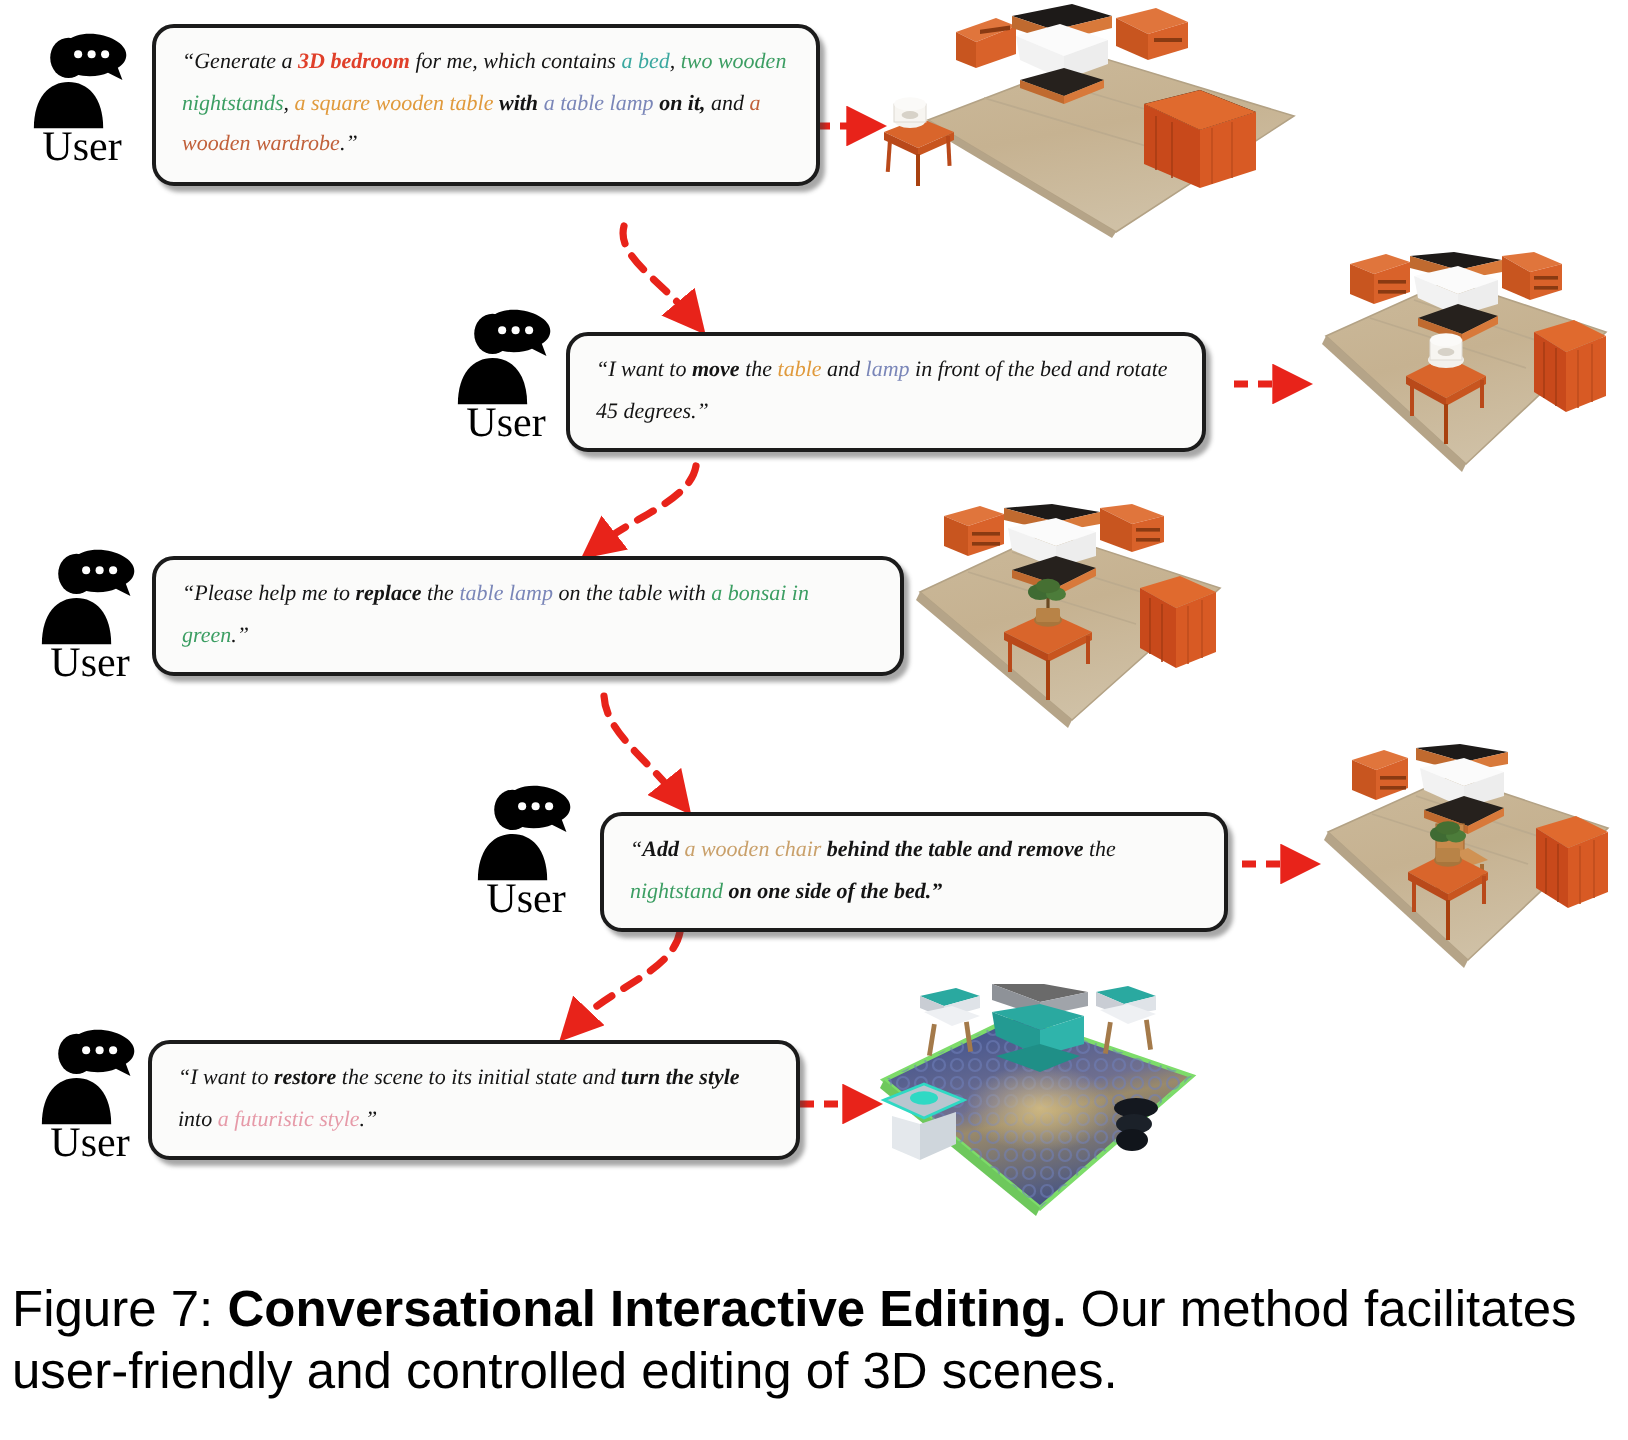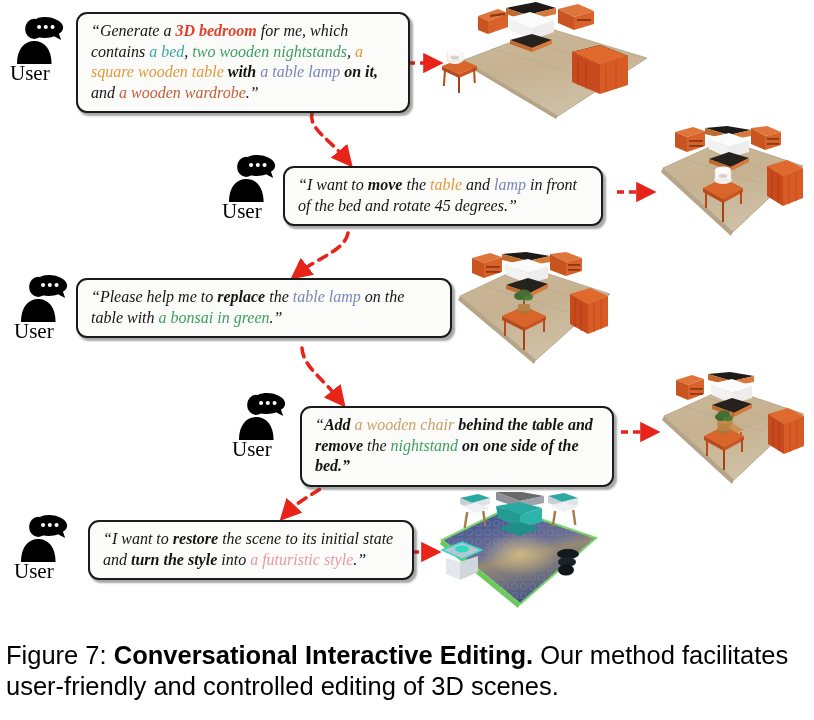--- a/index.html
+++ b/index.html
@@ -19,20 +19,21 @@
     position: absolute;
     left: 0; top: 0;
     width: 814px;
     height: 720px;
   }
 
   
   .user-block {
     position: absolute;
     width: 62px;
+    text-align: center;
   }
   .user-icon {
     display: block;
     width: 58px;
     height: 52px;
     margin: 0 auto;
   }
   .user-label {
     display: block;
     font-family: "Liberation Serif", serif;
@@ -50,21 +51,21 @@
     background: #fbfbfa;
     border: 2.2px solid #1b1b1b;
     border-radius: 11px;
     box-shadow: 2.5px 3px 2px rgba(60,60,60,0.45);
     padding: 7px 11px 8px 13px;
   }
   .bubble p {
     margin: 0;
     font-family: "Liberation Serif", serif;
     font-style: italic;
-    font-size: 16px;
+    font-size: 11px;
     line-height: 20.5px;
     color: #141414;
     white-space: normal;
   }
 
   
   .scene {
     position: absolute;
     overflow: hidden;
   }
@@ -487,21 +488,21 @@
       <path d="M5 52 C5 36 13 28 23 28 C33 28 41 36 41 52 Z" fill="#000"></path>
       <path d="M34 3 C24 3 19 8.2 19 14 C19 19.8 24 25 34 25 C38 25 41 24.4 43.5 23.2
                L51 27 L48.6 20.6 C51.6 18.8 53 16.6 53 14 C53 8.2 44 3 34 3 Z" fill="#000"></path>
       <circle cx="28" cy="13.6" r="2.1" fill="#fff"></circle>
       <circle cx="35" cy="13.6" r="2.1" fill="#fff"></circle>
       <circle cx="42" cy="13.6" r="2.1" fill="#fff"></circle>
     </svg>
     <span class="user-label">User</span>
   </div>
 
-  <div class="bubble" style="left:88px; top:520px; width:326px;">
+  <div class="bubble" style="left:74px; top:520px; width:326px;">
     <p><span style="color: rgb(20, 20, 20); font-style: italic;">“I want to </span><span style="color: rgb(20, 20, 20); font-style: italic; font-weight: bold;">restore</span><span style="color: rgb(20, 20, 20); font-style: italic;"> the scene to its initial state and </span><span style="color: rgb(20, 20, 20); font-style: italic; font-weight: bold;">turn the style</span><span style="color: rgb(20, 20, 20); font-style: italic;"> into </span><span style="color: rgb(230, 154, 168); font-style: italic;">a futuristic style</span><span style="color: rgb(20, 20, 20); font-style: italic;">.”</span></p>
   </div>
 
   <div class="scene" style="left:420px; top:492px; width:185px; height:122px;">
     <svg viewBox="0 0 185 122" width="185" height="122">
       <defs>
         <linearGradient id="fl5" x1="0.2" y1="0" x2="0.6" y2="1">
           <stop offset="0" stop-color="#3b4f8f"></stop>
           <stop offset="0.45" stop-color="#6f6f8f"></stop>
           <stop offset="0.55" stop-color="#9a8a6a"></stop>

